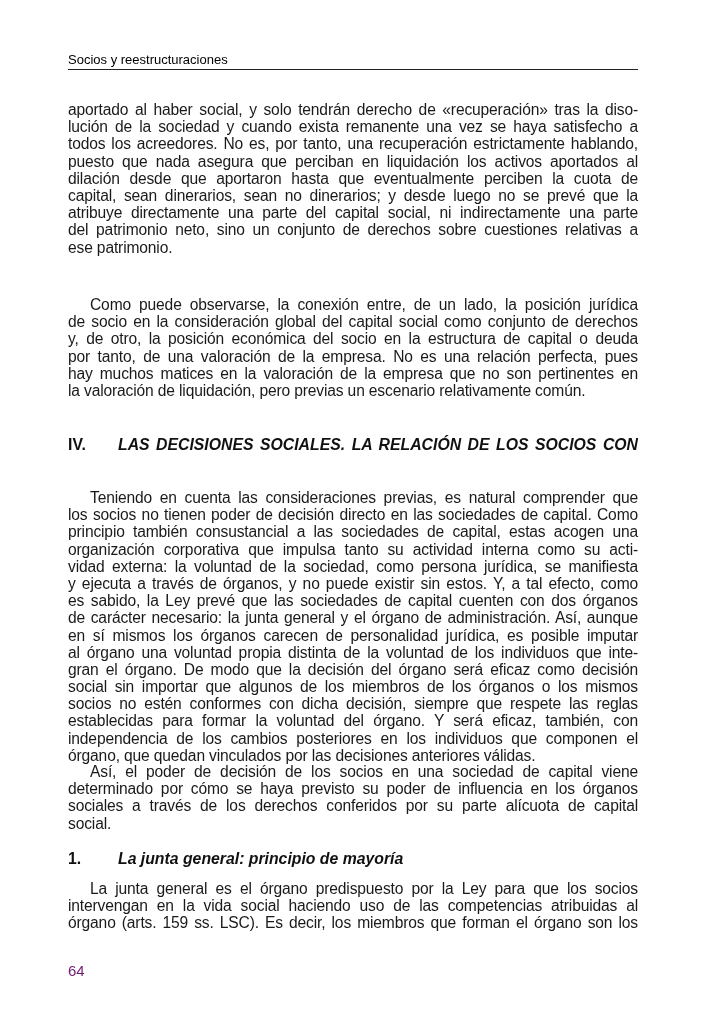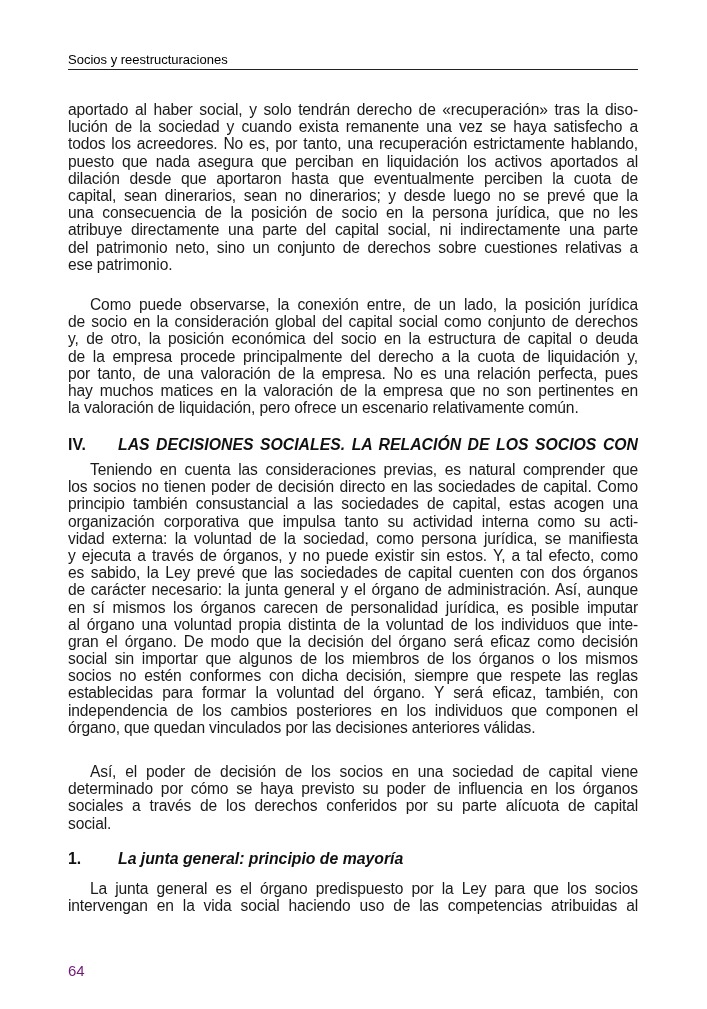--- a/index.html
+++ b/index.html
@@ -88,44 +88,42 @@
 
 <div class="running-header">Socios y reestructuraciones</div>
 
 <div class="body-block" style="top:101px;">
   <span class="line">aportado al haber social, y solo tendrán derecho de «recuperación» tras la diso-</span>
   <span class="line">lución de la sociedad y cuando exista remanente una vez se haya satisfecho a</span>
   <span class="line">todos los acreedores. No es, por tanto, una recuperación estrictamente hablando,</span>
   <span class="line">puesto que nada asegura que perciban en liquidación los activos aportados al</span>
   <span class="line">dilación desde que aportaron hasta que eventualmente perciben la cuota de</span>
   <span class="line">capital, sean dinerarios, sean no dinerarios; y desde luego no se prevé que la</span>
-  <span class="line">una consecuencia de la posición de socio en la persona jurídica, que no les</span>
   <span class="line">atribuye directamente una parte del capital social, ni indirectamente una parte</span>
   <span class="line">del patrimonio neto, sino un conjunto de derechos sobre cuestiones relativas a</span>
   <span class="line last">ese patrimonio.</span>
 </div>
 
 <div class="body-block" style="top:296px;">
   <span class="line indent">Como puede observarse, la conexión entre, de un lado, la posición jurídica</span>
   <span class="line">de socio en la consideración global del capital social como conjunto de derechos</span>
   <span class="line">y, de otro, la posición económica del socio en la estructura de capital o deuda</span>
-  <span class="line">de la empresa procede principalmente del derecho a la cuota de liquidación y,</span>
   <span class="line">por tanto, de una valoración de la empresa. No es una relación perfecta, pues</span>
   <span class="line">hay muchos matices en la valoración de la empresa que no son pertinentes en</span>
-  <span class="line last">la valoración de liquidación, pero ofrece un escenario relativamente común.</span>
+  <span class="line last">la valoración de liquidación, pero previas un escenario relativamente común.</span>
 </div>
 
 <div class="heading" style="top:436px;">
   <span class="num">IV.</span>
   <div class="title-lines">
     <span class="hline">LAS DECISIONES SOCIALES. LA RELACIÓN DE LOS SOCIOS CON</span>
   </div>
 </div>
 
-<div class="body-block" style="top:461px;">
+<div class="body-block" style="top:489px;">
   <span class="line indent">Teniendo en cuenta las consideraciones previas, es natural comprender que</span>
   <span class="line">los socios no tienen poder de decisión directo en las sociedades de capital. Como</span>
   <span class="line">principio también consustancial a las sociedades de capital, estas acogen una</span>
   <span class="line">organización corporativa que impulsa tanto su actividad interna como su acti-</span>
   <span class="line">vidad externa: la voluntad de la sociedad, como persona jurídica, se manifiesta</span>
   <span class="line">y ejecuta a través de órganos, y no puede existir sin estos. Y, a tal efecto, como</span>
   <span class="line">es sabido, la Ley prevé que las sociedades de capital cuenten con dos órganos</span>
   <span class="line">de carácter necesario: la junta general y el órgano de administración. Así, aunque</span>
   <span class="line">en sí mismos los órganos carecen de personalidad jurídica, es posible imputar</span>
   <span class="line">al órgano una voluntad propia distinta de la voluntad de los individuos que inte-</span>
@@ -147,15 +145,16 @@
 <div class="heading" style="top:850px;">
   <span class="num">1.</span>
   <div class="title-lines">
     <span class="hline last">La junta general: principio de mayoría</span>
   </div>
 </div>
 
 <div class="body-block" style="top:880px;">
   <span class="line indent">La junta general es el órgano predispuesto por la Ley para que los socios</span>
   <span class="line">intervengan en la vida social haciendo uso de las competencias atribuidas al</span>
+  <span class="line">órgano (arts. 159 ss. LSC). Es decir, los miembros que forman el órgano son los</span>
 </div>
 
 <div class="page-number">64</div>
 
 </body></html>

